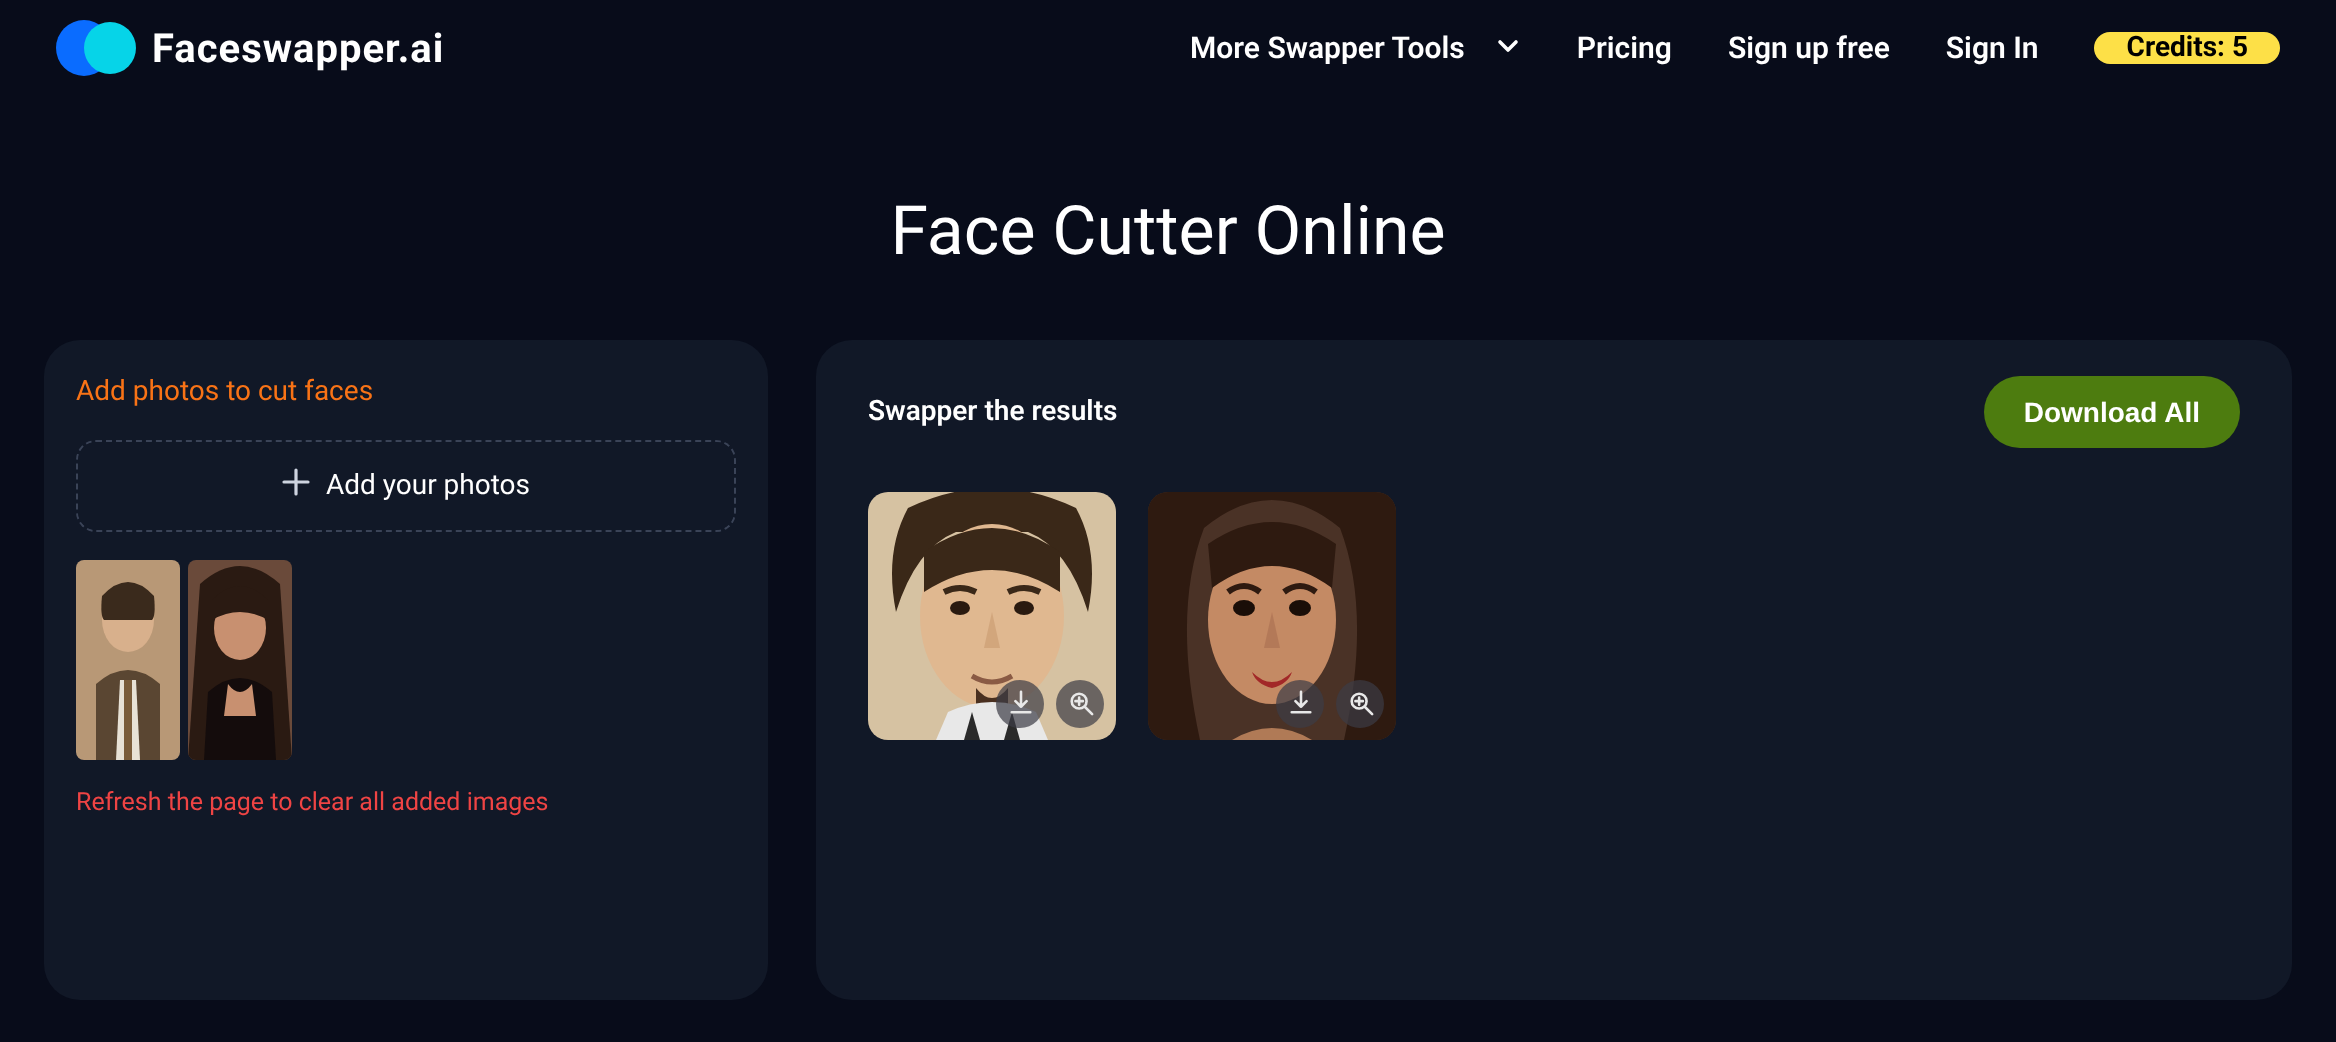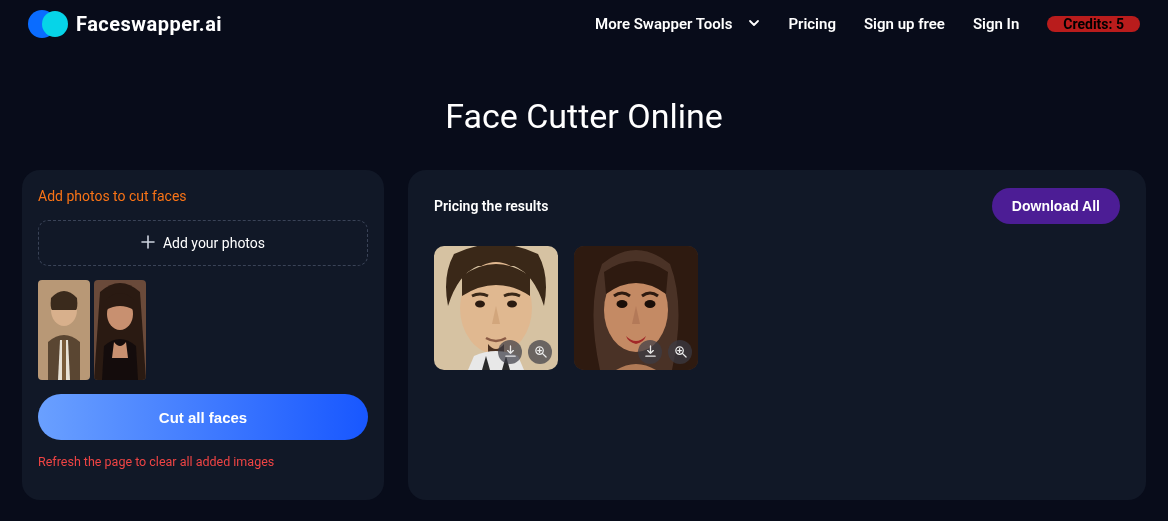--- a/index.html
+++ b/index.html
@@ -48,21 +48,21 @@
 }
 .nav {
   display: flex;
   align-items: center;
   gap: 28px;
   font-size: 15px;
   font-weight: 600;
 }
 .nav-item { cursor: pointer; display: flex; align-items: center; gap: 16px; }
 .credits {
-  background: #b91c1c;
+  background: #fde047;
   color: #000;
   font-weight: 700;
   padding: 0 16px;
   border-radius: 999px;
   font-size: 14px;
 }
 .page-title {
   text-align: center;
   font-size: 34px;
   font-weight: 400;
@@ -134,21 +134,21 @@
   align-items: center;
   justify-content: space-between;
   margin-bottom: 22px;
   padding: 0 10px;
 }
 .right-title {
   font-size: 14px;
   font-weight: 600;
 }
 .dl-all {
-  background: #4c1d95;
+  background: #4d7c0f;
   color: #fff;
   border: none;
   border-radius: 999px;
   padding: 10px 20px;
   font-size: 14px;
   font-weight: 600;
   cursor: pointer;
 }
 .results {
   display: flex;
@@ -241,27 +241,26 @@
         <svg viewBox="0 0 52 100">
           <rect width="52" height="100" fill="#6a4a3a"></rect>
           <path d="M6 12 Q26 -6 46 12 L52 100 L0 100 Z" fill="#2a1a12"></path>
           <ellipse cx="26" cy="34" rx="13" ry="16" fill="#c89070"></ellipse>
           <path d="M12 20 Q26 6 40 20 L40 30 Q26 22 12 30 Z" fill="#2a1a12"></path>
           <path d="M8 100 L10 66 Q26 52 42 66 L44 100 Z" fill="#140c0c"></path>
           <path d="M20 62 Q26 70 32 62 L34 78 L18 78 Z" fill="#c89070"></path>
         </svg>
       </div>
     </div>
-    <button class="cut-btn"><span>Cut all faces</span></button>
     <div class="hint">Refresh the page to clear all added images</div>
   </div>
 
   <div class="panel panel-right">
     <div class="right-head">
-      <div class="right-title">Pricing the results</div>
+      <div class="right-title">Swapper the results</div>
       <button class="dl-all"><span>Download All</span></button>
     </div>
     <div class="results">
 
       <div class="result">
         <svg class="face" viewBox="0 0 124 124">
           <rect width="124" height="124" fill="#d6c2a2"></rect>
           <path d="M20 8 Q62 -12 104 8 Q116 30 110 60 Q100 28 80 20 L44 20 Q24 28 14 60 Q8 30 20 8" fill="#3a2818"></path>
           <ellipse cx="62" cy="62" rx="36" ry="46" fill="#e0b890"></ellipse>
           <path d="M28 30 Q62 6 96 30 L96 50 Q62 28 28 50 Z" fill="#3a2818"></path>

